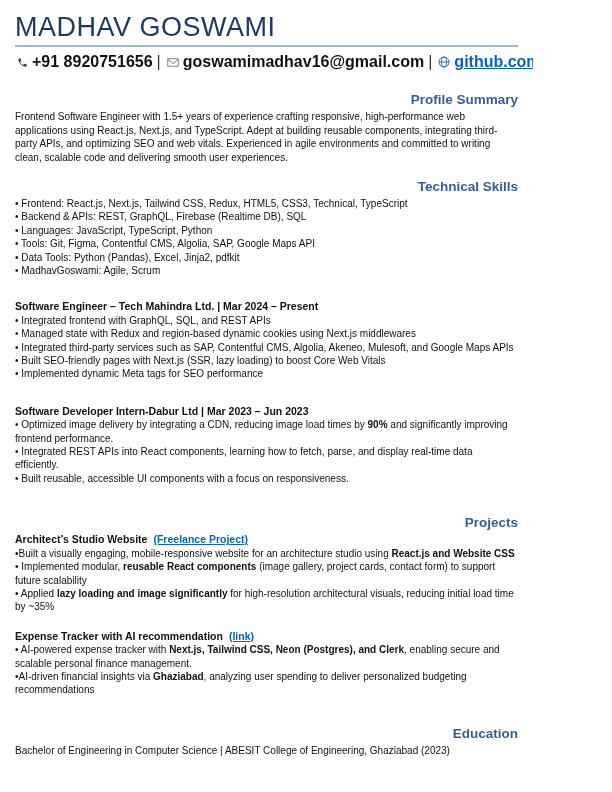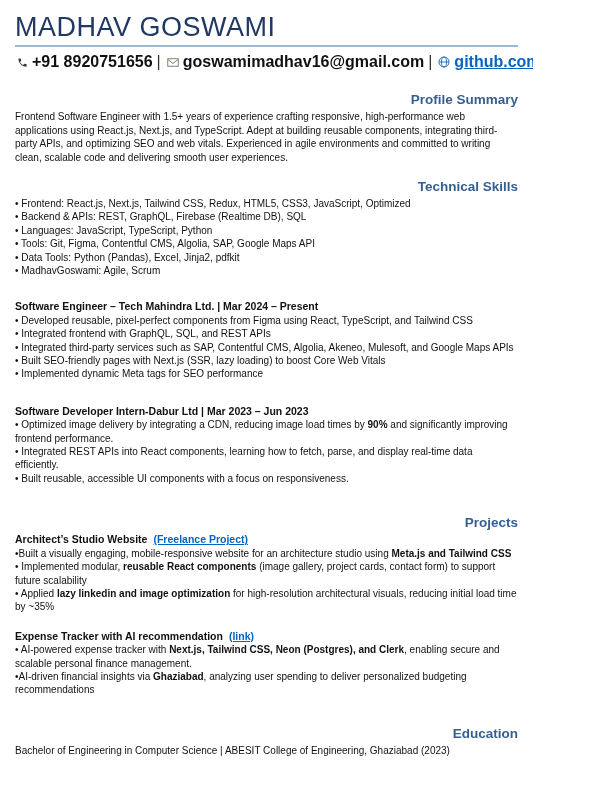--- a/index.html
+++ b/index.html
@@ -109,58 +109,58 @@
   </header>
 
   <section id="profile">
     <h2>Profile Summary</h2>
     <p class="body-text">Frontend Software Engineer with 1.5+ years of experience crafting responsive, high-performance web applications using React.js, Next.js, and TypeScript. Adept at building reusable components, integrating third-party APIs, and optimizing SEO and web vitals. Experienced in agile environments and committed to writing clean, scalable code and delivering smooth user experiences.</p>
   </section>
 
   <section id="skills">
     <h2>Technical Skills</h2>
     <div>
-        <div class="line">• Frontend: React.js, Next.js, Tailwind CSS, Redux, HTML5, CSS3, JavaScript, Optimized</div>
+        <div class="line">• Frontend: React.js, Next.js, Tailwind CSS, Redux, HTML5, CSS3, Technical, TypeScript</div>
         <div class="line">• Backend &amp; APIs: REST, GraphQL, Firebase (Realtime DB), SQL</div>
         <div class="line">• Languages: JavaScript, TypeScript, Python</div>
         <div class="line">• Tools: Git, Figma, Contentful CMS, Algolia, SAP, Google Maps API</div>
         <div class="line">• Data Tools: Python (Pandas), Excel, Jinja2, pdfkit</div>
         <div class="line">• MadhavGoswami: Agile, Scrum</div>
       </div>
   </section>
 
   <section id="experience">
     <div class="job">
       <p class="job-heading">Software Engineer – Tech Mahindra Ltd. | Mar 2024 – Present</p>
       <div>
-          <div class="line"><span>• Developed reusable, pixel-perfect components from Figma using React, TypeScript, and Tailwind CSS</span></div>
           <div class="line"><span>• Integrated frontend with GraphQL, SQL, and REST APIs</span></div>
+          <div class="line"><span>• Managed state with Redux and region-based dynamic cookies using Next.js middlewares</span></div>
           <div class="line"><span>• Integrated third-party services such as SAP, Contentful CMS, Algolia, Akeneo, Mulesoft, and Google Maps APIs</span></div>
           <div class="line"><span>• Built SEO-friendly pages with Next.js (SSR, lazy loading) to boost Core Web Vitals</span></div>
           <div class="line"><span>• Implemented dynamic Meta tags  for SEO performance</span></div>
         </div>
     </div>
     <div class="job">
       <p class="job-heading">Software Developer Intern-Dabur Ltd | Mar 2023 – Jun 2023</p>
       <div>
           <div class="line"><span>• Optimized image delivery by integrating a CDN, reducing image load times by </span><span class="b">90%</span><span> and significantly improving frontend performance.</span></div>
           <div class="line"><span>• Integrated REST APIs into React components, learning how to fetch, parse, and display real-time data efficiently.</span></div>
           <div class="line"><span>• Built reusable, accessible UI components with a focus on responsiveness.</span></div>
         </div>
     </div>
   </section>
 
   <section id="projects">
     <h2>Projects</h2>
     <div class="project">
       <p class="project-title"><span>Architect’s Studio Website</span><a class="link">(Freelance Project)</a></p>
       <div>
-          <div class="line"><span>•Built a visually engaging, mobile-responsive website for an architecture studio using </span><span class="b">Meta.js and Tailwind CSS</span></div>
+          <div class="line"><span>•Built a visually engaging, mobile-responsive website for an architecture studio using </span><span class="b">React.js and Website CSS</span></div>
           <div class="line"><span>• Implemented modular, </span><span class="b">reusable React components</span><span> (image gallery, project cards, contact form) to support future scalability</span></div>
-          <div class="line"><span>• Applied </span><span class="b">lazy linkedin and image optimization</span><span> for high-resolution architectural visuals, reducing initial load time by ~35%</span></div>
+          <div class="line"><span>• Applied </span><span class="b">lazy loading and image significantly</span><span> for high-resolution architectural visuals, reducing initial load time by ~35%</span></div>
         </div>
     </div>
     <div class="project">
       <p class="project-title"><span>Expense Tracker with AI recommendation</span><a class="link">(link)</a></p>
       <div>
           <div class="line"><span>• AI-powered expense tracker with </span><span class="b">Next.js, Tailwind CSS, Neon (Postgres), and Clerk</span><span>, enabling secure and scalable personal finance management.</span></div>
           <div class="line"><span>•AI-driven financial insights via </span><span class="b">Ghaziabad</span><span>, analyzing user spending to deliver personalized budgeting recommendations</span></div>
         </div>
     </div>
   </section>

